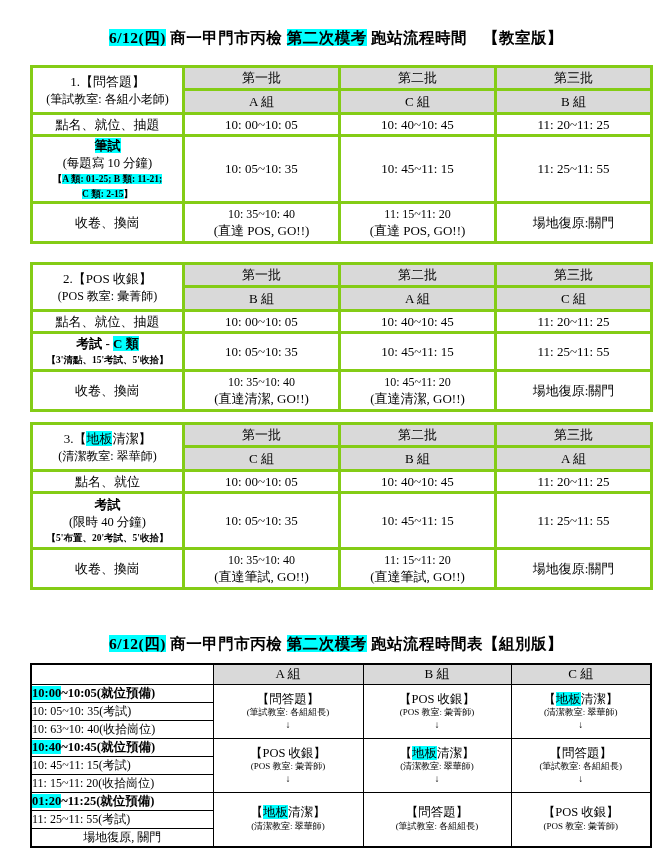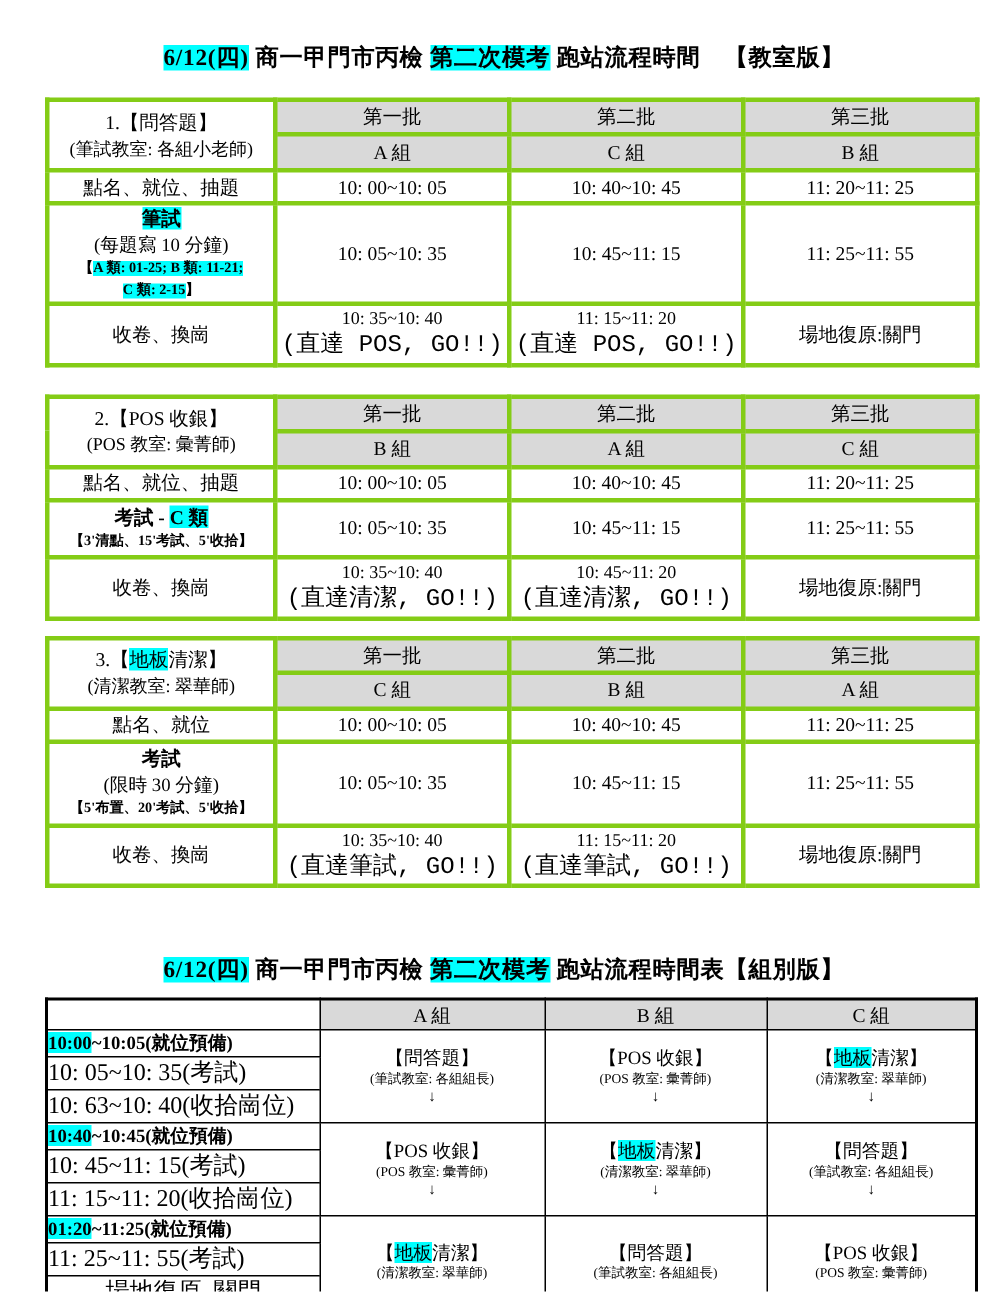--- a/index.html
+++ b/index.html
@@ -17,28 +17,28 @@
   table.station{width:620px;border:2px solid #000;}
   table.station td{border:3px solid #84cc16;text-align:center;vertical-align:middle;padding:0 1px;font-size:13px;}
   td.gray{background:#d9d9d9;}
   .th1{font-size:13px;}
   .th2{font-size:12px;}
   .exam-main{font-size:13px;font-weight:bold;}
   .exam-sub{font-size:12.5px;}
   .exam-note{font-size:9.5px;font-weight:bold;line-height:1.5;}
   .time{font-size:13px;}
   .collect-time{font-size:12px;line-height:1.35;}
-  .collect-note{font-size:16px;line-height:1.35;font-family:Liberation Mono, monospace;}
+  .collect-note{font-size:13px;line-height:1.35;}
   .t1{margin-top:16px;}
   .t2{margin-top:18px;}
   .t3{margin-top:10px;}
   .title2{margin-top:44px;}
   table.sched{width:620px;border:2px solid #000;margin-top:8px;}
   table.sched td{border:1px solid #000;vertical-align:middle;padding:0;}
-  td.timecell{font-size:16px;text-align:left;padding-left:2px;white-space:nowrap;}
+  td.timecell{font-size:12px;text-align:left;padding-left:2px;white-space:nowrap;}
   td.timecell.boldrow{font-weight:bold;font-size:12.5px;}
   td.timecell.center{text-align:center;padding-left:0;}
   td.corner{background:#ffffff;}
   td.ghead{background:#d9d9d9;text-align:center;font-size:13px;}
   td.block{text-align:center;}
   .blk-title{font-size:12.5px;line-height:1.25;}
   .blk-room{font-size:9px;line-height:1.3;}
   .blk-arrow{font-size:10px;line-height:1.1;}
 </style>
 </head>
@@ -175,21 +175,21 @@
   </tr>
   <tr style="height:22px">
     <td>點名、就位</td>
     <td class="time">10: 00~10: 05</td>
     <td class="time">10: 40~10: 45</td>
     <td class="time">11: 20~11: 25</td>
   </tr>
   <tr style="height:56px">
     <td>
       <div class="exam-main"><span>考試</span><span class="hl"></span><span></span></div>
-      <div class="exam-sub">(限時 30 分鐘)</div>
+      <div class="exam-sub">(限時 40 分鐘)</div>
       <div class="exam-note">【5'布置、20'考試、5'收拾】</div>
     </td>
     <td class="time">10: 05~10: 35</td>
     <td class="time">10: 45~11: 15</td>
     <td class="time">11: 25~11: 55</td>
   </tr>
   <tr style="height:40px">
     <td>收卷、換崗</td>
     <td>
       <div class="collect-time">10: 35~10: 40</div>

